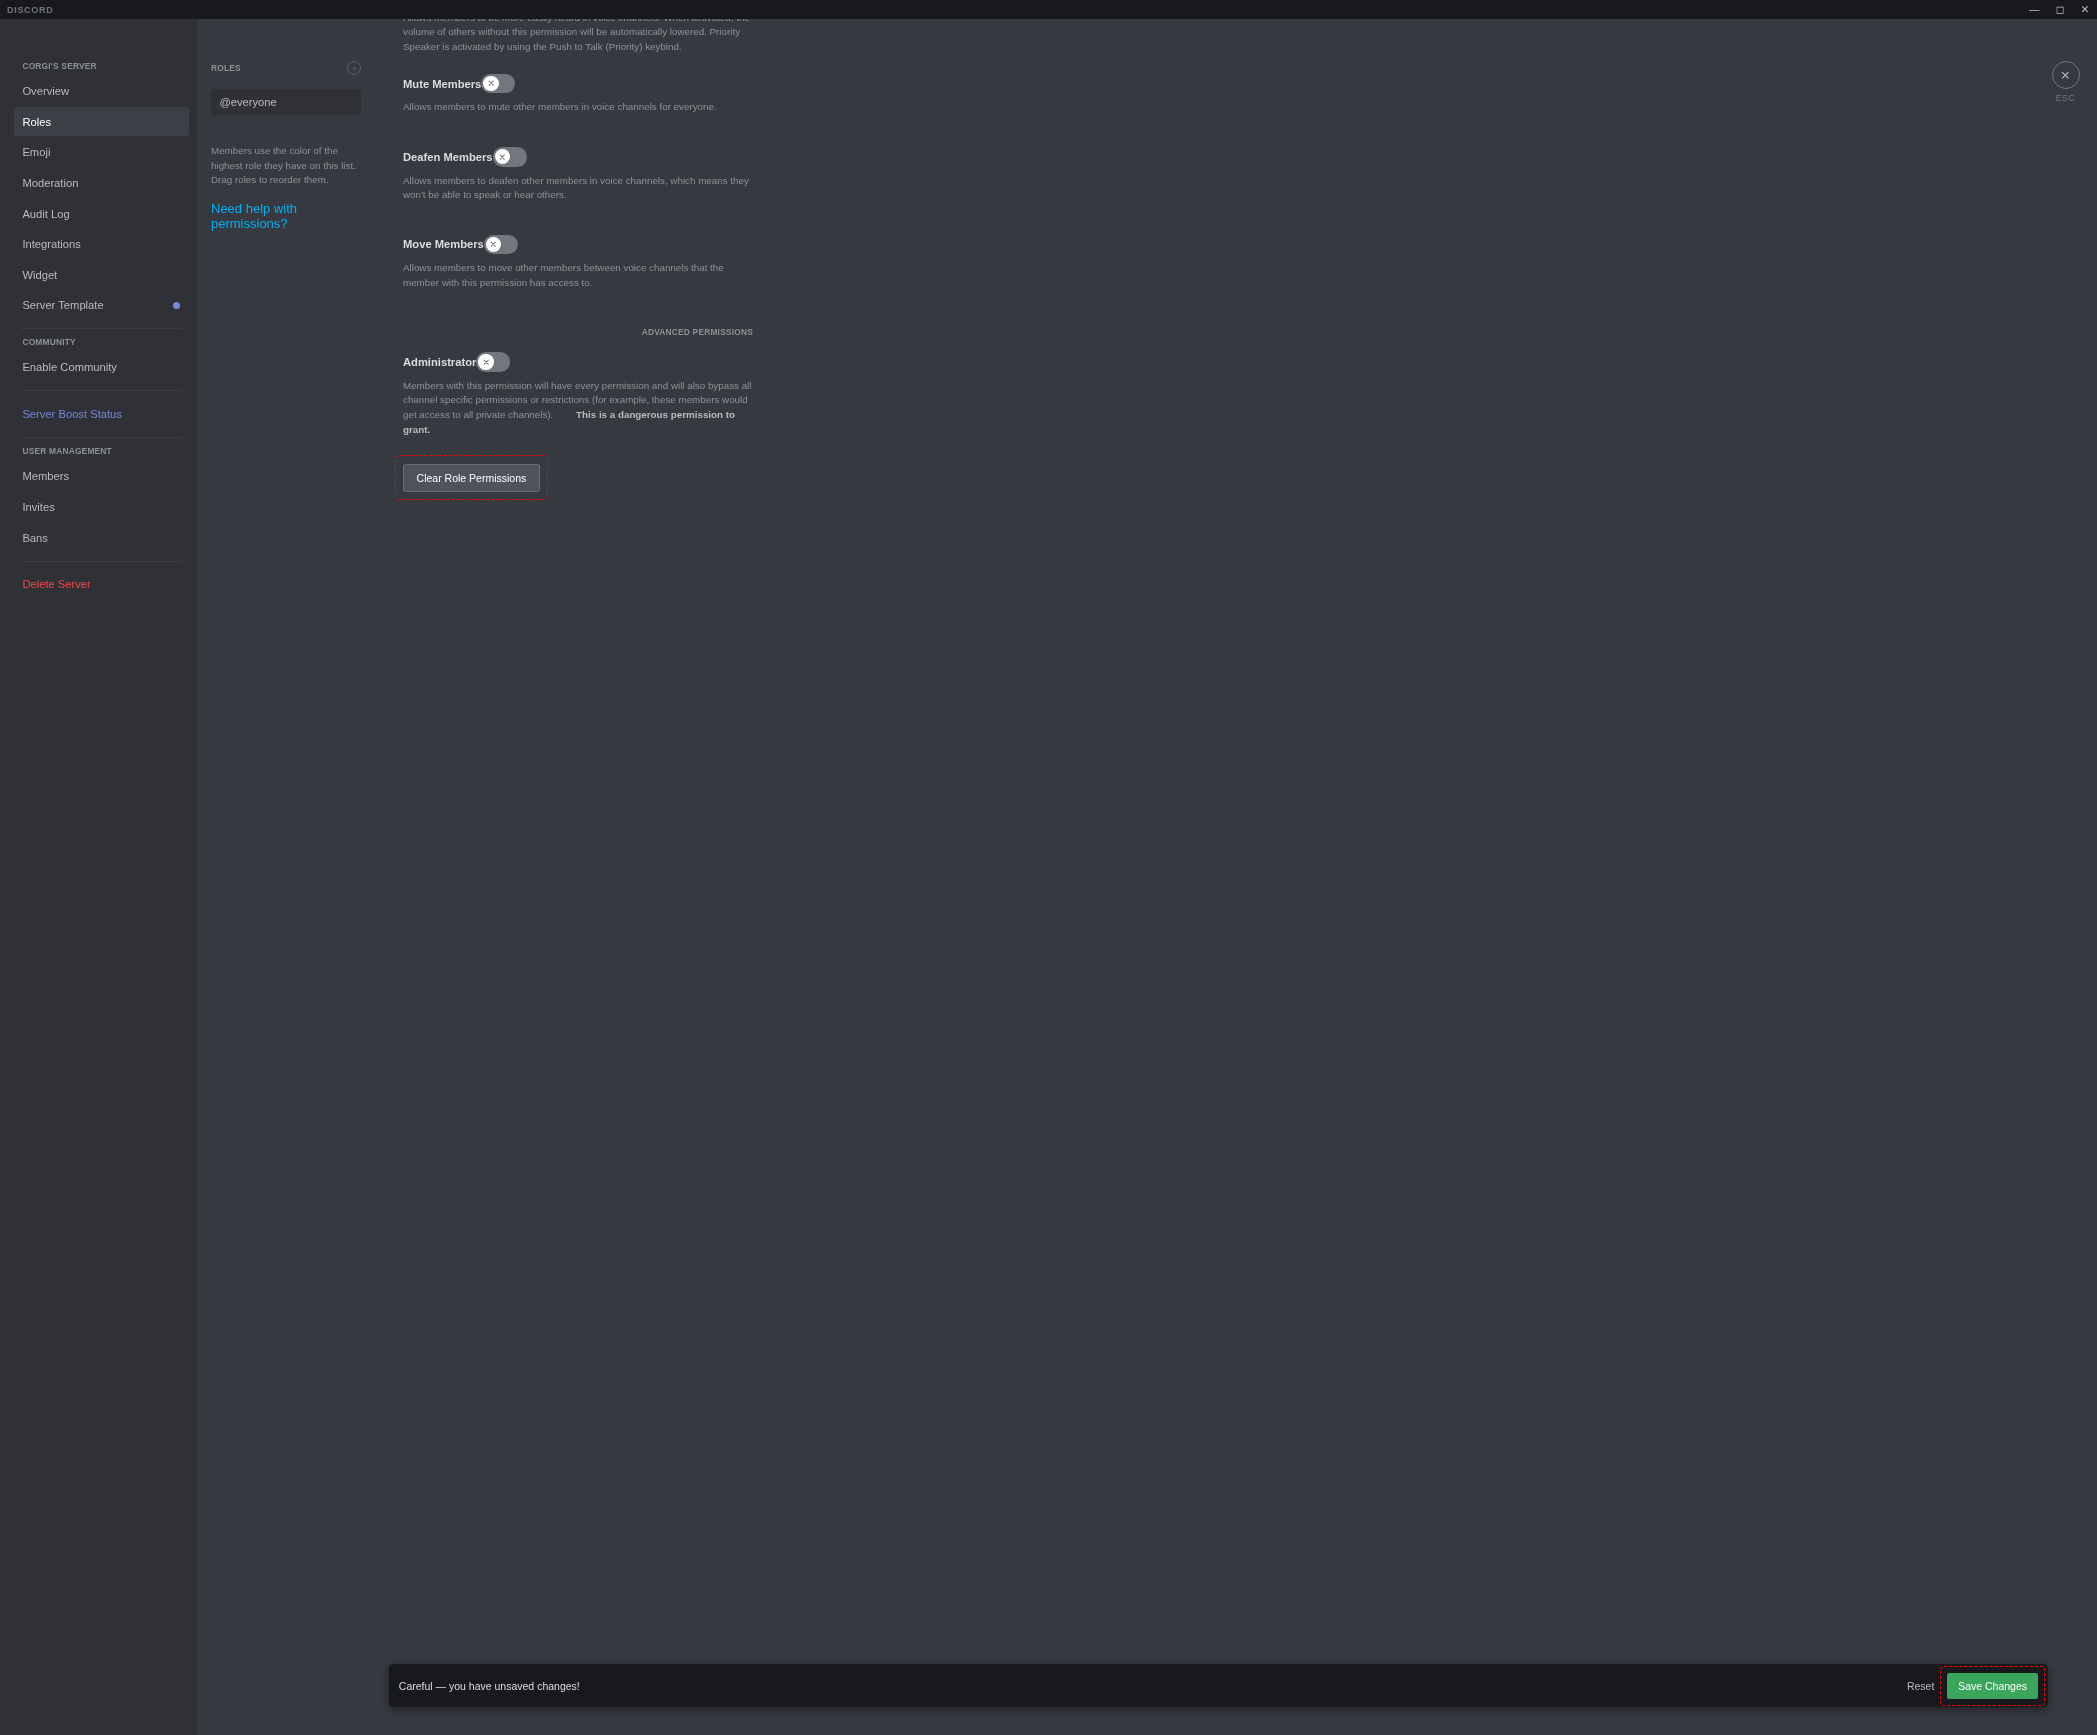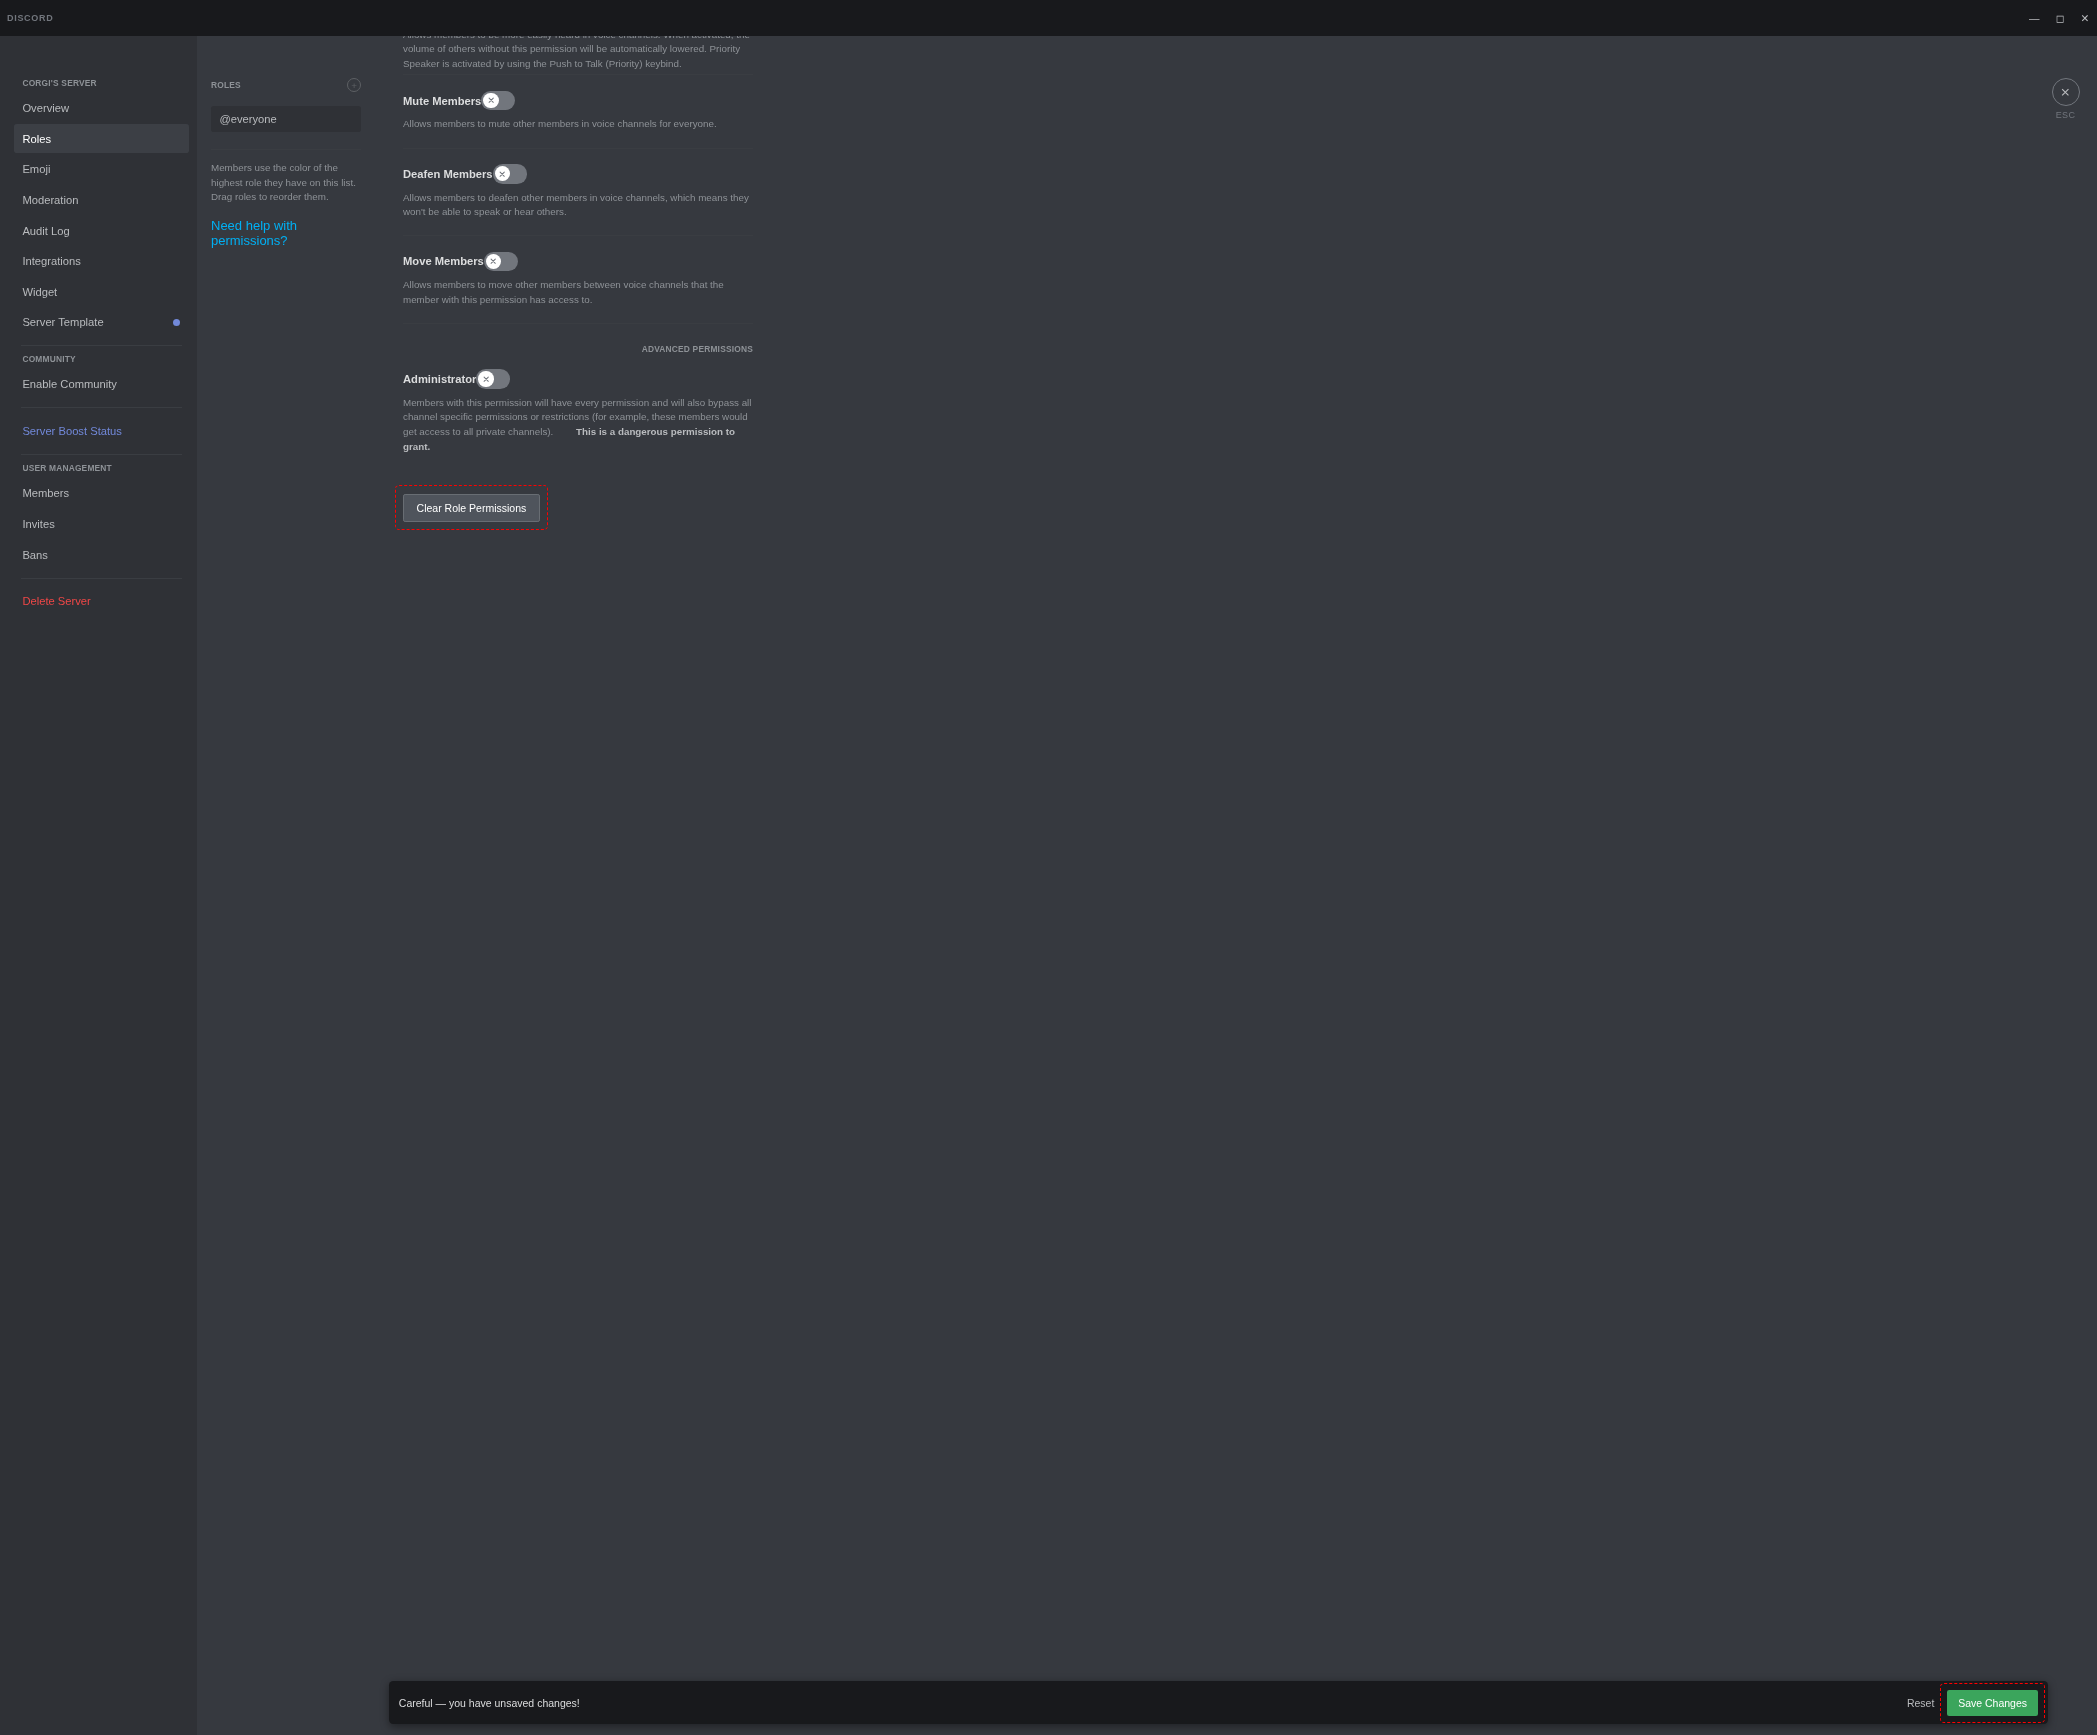--- a/index.html
+++ b/index.html
@@ -5,21 +5,21 @@
   * { box-sizing: border-box; margin: 0; padding: 0; }
   html, body { width: 100%; height: 100%; }
   body {
     background: #202225;
     font-family: "Whitney", "Helvetica Neue", Helvetica, Arial, sans-serif;
     color: #b9bbbe;
     overflow: hidden;
   }
 
   .titlebar {
-    height: 36px;
+    height: 19px;
     background: #18191c;
     display: flex;
     align-items: center;
     padding: 0 7px;
     justify-content: space-between;
     font-size: 9px;
     letter-spacing: 0.7px;
   }
   .titlebar .brand { color: #72767d; font-weight: 700; }
   .win-controls { display: flex; gap: 15.4px; color: #b9bbbe; }
@@ -144,21 +144,21 @@
   }
   .close-circle {
     width: 28px; height: 28px; border: 1.4px solid #72767d; border-radius: 50%;
     display: flex; align-items: center; justify-content: center;
     color: #b9bbbe; cursor: pointer; margin: 0 auto 4.2px auto;
   }
   .close-circle svg { width: 12.6px; height: 12.6px; stroke: #b9bbbe; stroke-width: 2.2; }
   .esc-label { font-size: 9px; color: #72767d; letter-spacing: 0.3px; }
 
   
-  .clear-wrap { margin-top: 24px; position: relative; display: inline-block; }
+  .clear-wrap { margin-top: 11px; position: relative; display: inline-block; }
   .clear-btn {
     background: #4f545c; color: #fff; border: 0.7px solid #686d73;
     padding: 7px 12.6px; font-size: 10.5px; border-radius: 2.1px; cursor: pointer;
   }
   .red-dash {
     border: 1.4px dashed #ff0000; border-radius: 4.2px; position: absolute;
     left: -8.4px; top: -8.4px; right: -8.4px; bottom: -8.4px; pointer-events: none;
   }
 
   

